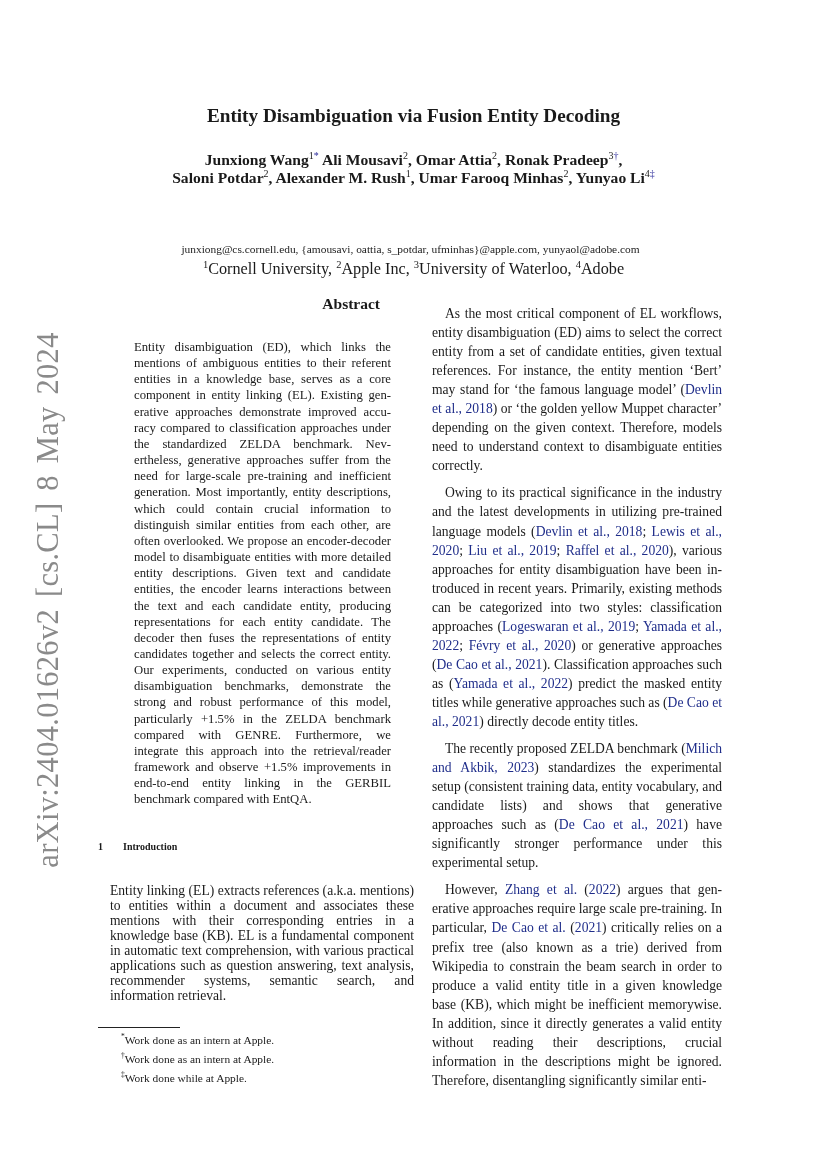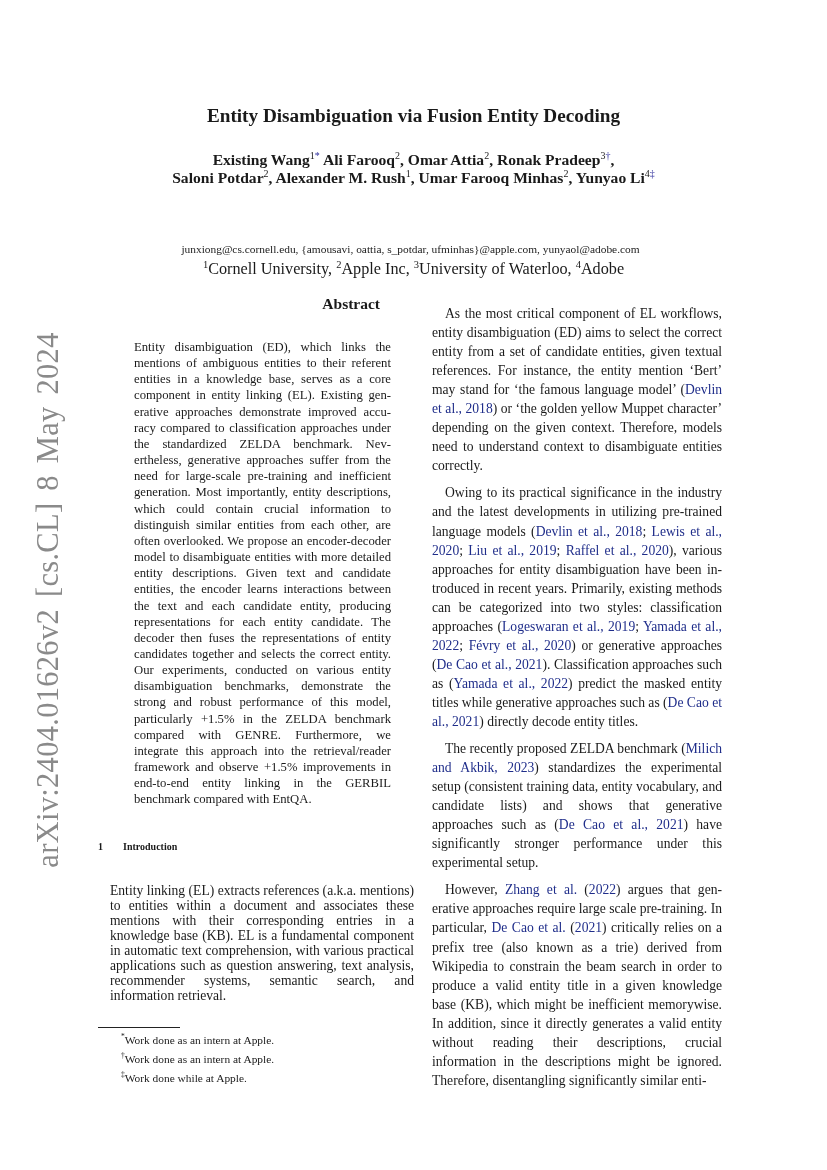--- a/index.html
+++ b/index.html
@@ -37,21 +37,21 @@
 </style>
 </head>
 <body>
 
 <div class="arxiv-stamp">
   <span>arXiv:2404.01626v2  [cs.CL]  8 May 2024</span>
 </div>
 
 <div class="title">Entity Disambiguation via Fusion Entity Decoding</div>
 
-<div class="authors a1" id="authors1"><span>Existing Wang</span><sup>1<span class="mark">*</span></sup> <span>Ali Farooq</span><sup>2</sup>, <span>Omar Attia</span><sup>2</sup>, <span>Ronak Pradeep</span><sup>3<span class="mark">†</span></sup>,</div>
+<div class="authors a1" id="authors1"><span>Junxiong Wang</span><sup>1<span class="mark">*</span></sup> <span>Ali Mousavi</span><sup>2</sup>, <span>Omar Attia</span><sup>2</sup>, <span>Ronak Pradeep</span><sup>3<span class="mark">†</span></sup>,</div>
 <div class="authors a2" id="authors2"><span>Saloni Potdar</span><sup>2</sup>, <span>Alexander M. Rush</span><sup>1</sup>, <span>Umar Farooq Minhas</span><sup>2</sup>, <span>Yunyao Li</span><sup>4<span class="mark">‡</span></sup></div>
 
 <div class="affil" id="affil"><sup>1</sup><span>Cornell University</span>, <sup>2</sup><span>Apple Inc</span>, <sup>3</sup><span>University of Waterloo</span>, <sup>4</sup><span>Adobe</span></div>
 <div class="emails">junxiong@cs.cornell.edu, {amousavi, oattia, s_potdar, ufminhas}@apple.com, yunyaol@adobe.com</div>
 
 <div class="abstract-head">Abstract</div>
 <p class="abstract">Entity disambiguation (ED), which links the mentions of ambiguous entities to their referent entities in a knowledge base, serves as a core component in entity linking (EL). Existing gen­erative approaches demonstrate improved accu­racy compared to classification approaches un­der the standardized ZELDA benchmark. Nev­ertheless, generative approaches suffer from the need for large-scale pre-training and inefficient generation.  Most importantly, entity descrip­tions, which could contain crucial information to distinguish similar entities from each other, are often overlooked. We propose an encoder-decoder model to disambiguate entities with more detailed entity descriptions.  Given text and candidate entities, the encoder learns in­teractions between the text and each candidate entity, producing representations for each entity candidate. The decoder then fuses the represen­tations of entity candidates together and selects the correct entity. Our experiments, conducted on various entity disambiguation benchmarks, demonstrate the strong and robust performance of this model, particularly +1.5% in the ZELDA benchmark compared with GENRE. Further­more, we integrate this approach into the re­trieval/reader framework and observe +1.5% improvements in end-to-end entity linking in the GERBIL benchmark compared with En­tQA.</p>
 
 <div class="sec-head">
   <span class="num">1</span><span>Introduction</span>

